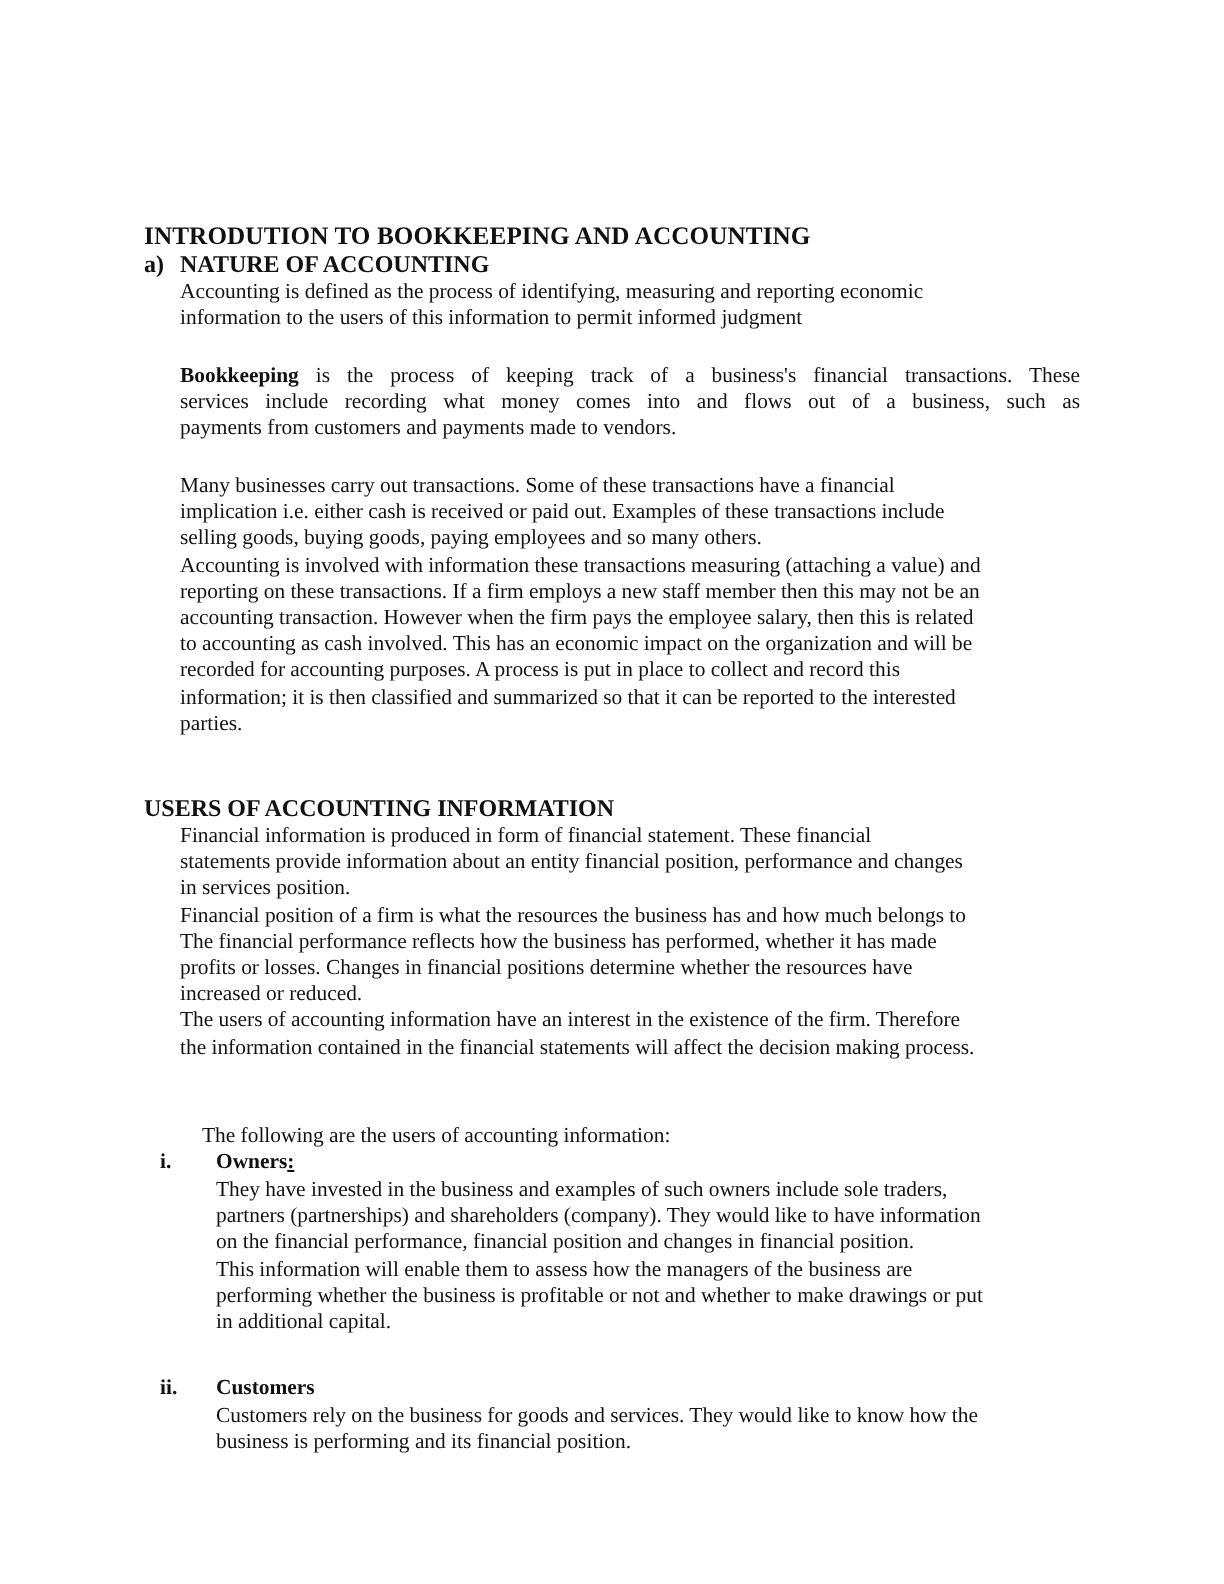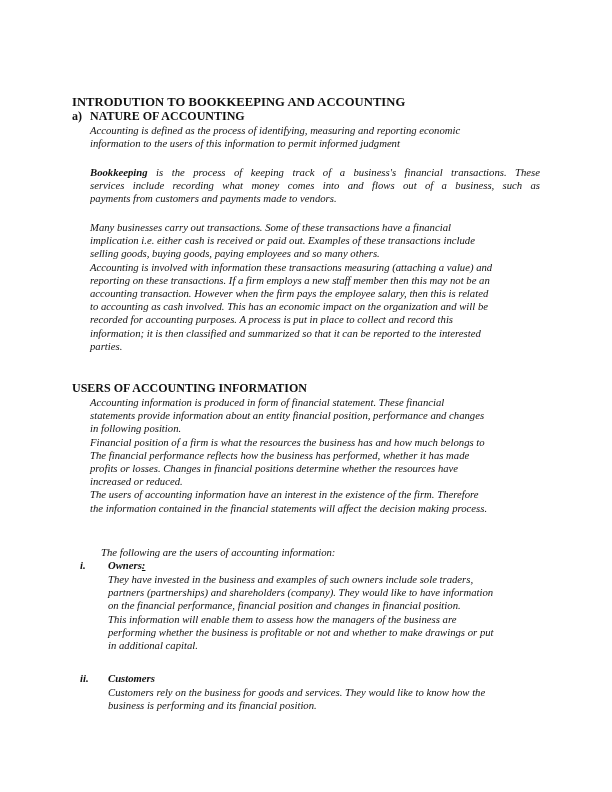--- a/index.html
+++ b/index.html
@@ -1,25 +1,25 @@
 <!DOCTYPE html>
 <html><head>
   <meta charset="utf-8">
   <style>
     html, body { margin: 0; padding: 0; background: #ffffff; }
     body {
       width: 612px; height: 792px; position: relative; overflow: hidden;
       font-family: "Liberation Serif", "DejaVu Serif", serif;
       color: #111111;
     }
-    .page { position: absolute; left: 0; top: 0; width: 612px; height: 760px; }
+    .page { position: absolute; left: 0; top: 16px; width: 612px; height: 760px; }
     .abs { position: absolute; white-space: nowrap; }
     .h1 { font-weight: bold; font-size: 12.6px; letter-spacing: 0.05px; }
     .h2 { font-weight: bold; font-size: 12px; }
-    .line { font-size: 10.7px; line-height: 13.2px; font-style: italic; }
+    .line { font-size: 10.7px; line-height: 13.2px; }
     .para { position: absolute; }
     .para .ln { display: block; white-space: nowrap; height: 13.2px; }
     .justify .ln { text-align: justify; text-align-last: justify; white-space: normal; overflow: hidden; }
     .justify .ln.last { text-align-last: left; }
     b.kw { font-weight: bold; }
     .ul { text-decoration: underline; }
   </style>
 </head>
 <body>
 
@@ -50,23 +50,23 @@
     <span class="ln">accounting transaction. However when the firm pays the employee salary, then this is related</span>
     <span class="ln">to accounting as cash involved. This has an economic impact on the organization and will be</span>
     <span class="ln">recorded for accounting purposes. A process is put in place to collect and record this</span>
     <span class="ln">information; it is then classified and summarized so that it can be reported to the interested</span>
     <span class="ln">parties.</span>
   </div>
 
   <div class="abs h2" style="left:72px; top:381px;">USERS OF ACCOUNTING INFORMATION</div>
 
   <div class="para line" style="left:90px; top:396px;">
-    <span class="ln">Accounting information is produced in form of financial statement. These financial</span>
+    <span class="ln">Financial information is produced in form of financial statement. These financial</span>
     <span class="ln">statements provide information about an entity financial position, performance and changes</span>
-    <span class="ln">in following position.</span>
+    <span class="ln">in services position.</span>
     <span class="ln">Financial position of a firm is what the resources the business has and how much belongs to</span>
     <span class="ln">The financial performance reflects how the business has performed, whether it has made</span>
     <span class="ln">profits or losses. Changes in financial positions determine whether the resources have</span>
     <span class="ln">increased or reduced.</span>
     <span class="ln">The users of accounting information have an interest in the existence of the firm. Therefore</span>
     <span class="ln">the information contained in the financial statements will affect the decision making process.</span>
   </div>
 
   <div class="abs line" style="left:90px; top:546px;margin-left:11px;">The following are the users of accounting information:</div>
 

